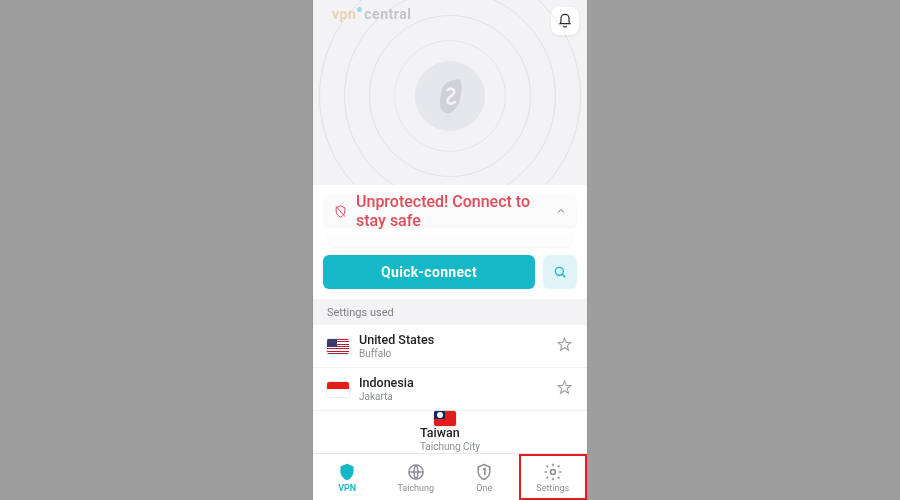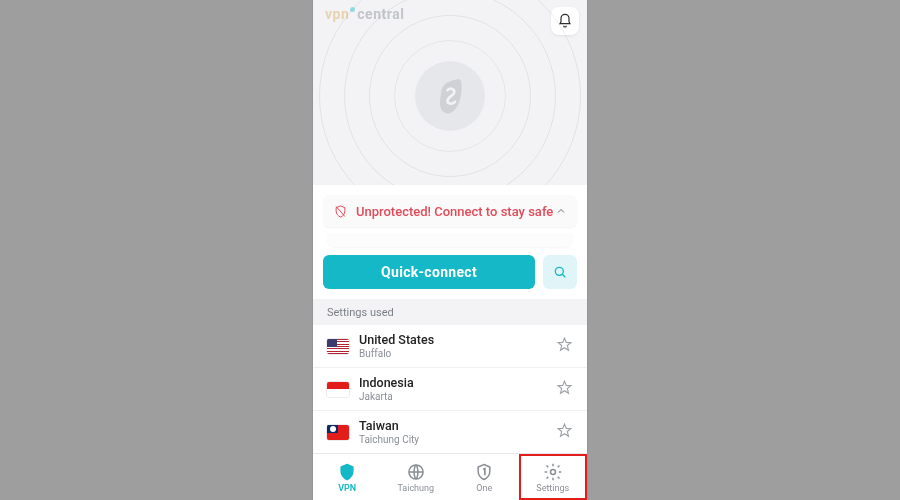--- a/index.html
+++ b/index.html
@@ -1,45 +1,45 @@
 <!DOCTYPE html>
 <html><head>
 <meta charset="utf-8">
 <style>
   html,body{margin:0;padding:0;width:900px;height:500px;background:#9e9e9e;font-family:-apple-system,BlinkMacSystemFont,"Segoe UI",Roboto,Arial,sans-serif;overflow:hidden;}
   .phone{position:absolute;left:313px;top:0;width:274px;height:500px;background:#fff;box-shadow:0 0 0 1px rgba(0,0,0,.05);display:flex;flex-direction:column;}
   .hero{position:relative;height:204px;background:#f3f3f5;overflow:hidden;}
-  .watermark{position:absolute;left:12px;top:6px;font-size:14px;font-weight:700;letter-spacing:.5px;}
+  .watermark{position:absolute;left:19px;top:6px;font-size:14px;font-weight:700;letter-spacing:.5px;}
   .wm1{color:#e0b97a;opacity:.55;}
   .wm2{color:#9aa0a6;opacity:.55;margin-left:1px;}
   .wm-dot{display:inline-block;width:5px;height:5px;border-radius:50%;background:#4fc6d7;opacity:.55;vertical-align:top;margin:1px 1px 0 1px;}
   .bell-btn{position:absolute;right:8px;top:7px;width:28px;height:28px;border-radius:8px;background:#fff;box-shadow:0 1px 3px rgba(0,0,0,.08);display:flex;align-items:center;justify-content:center;}
   .bell-btn svg{width:16px;height:16px;stroke:#2b2b2b;stroke-width:1.8;fill:none;}
   .rings{position:absolute;left:50%;top:96px;transform:translate(-50%,-50%);}
   .ring{position:absolute;border:1px solid rgba(0,0,0,.07);border-radius:50%;left:50%;top:50%;transform:translate(-50%,-50%);}
   .r1{width:110px;height:110px;border-color:rgba(0,0,0,.06);}
   .r2{width:160px;height:160px;}
   .r3{width:210px;height:210px;}
   .r4{width:260px;height:260px;}
   .logo-disc{position:absolute;left:50%;top:96px;transform:translate(-50%,-50%);width:70px;height:70px;border-radius:50%;background:#e6e7ea;display:flex;align-items:center;justify-content:center;}
   .logo-disc svg{width:34px;height:40px;}
   .content{flex:1;display:flex;flex-direction:column;background:#fff;}
   .banner{margin:10px 10px 6px 10px;height:32px;border-radius:6px;background:#fafafa;box-shadow:0 1px 2px rgba(0,0,0,.05);display:flex;align-items:center;padding:0 10px;}
   .banner svg.shield{width:15px;height:15px;stroke:#e14b5a;stroke-width:1.6;fill:none;margin-right:8px;}
-  .banner-text{flex:1;font-size:13px;color:#e14b5a;font-weight:500;}
+  .banner-text{flex:1;font-size:16px;color:#e14b5a;font-weight:500;}
   .banner svg.caret{width:12px;height:12px;stroke:#6b6f76;stroke-width:2;fill:none;}
   .ghost-card{margin:0 14px 8px 14px;height:14px;border-radius:0 0 8px 8px;background:#fcfcfd;box-shadow:0 1px 2px rgba(0,0,0,.04);}
   .qc-row{display:flex;gap:8px;margin:0 10px 10px 10px;}
   .qc-btn{flex:1;height:34px;border-radius:6px;background:#14b8c6;color:#fff;font-size:14px;letter-spacing:.3px;display:flex;align-items:center;justify-content:center;font-weight:700;}
   .search-btn{width:34px;height:34px;border-radius:6px;background:#e0f5f8;display:flex;align-items:center;justify-content:center;}
   .search-btn svg{width:16px;height:16px;stroke:#14b8c6;stroke-width:2;fill:none;}
   .section-header{background:#f3f3f5;height:26px;display:flex;align-items:center;padding:0 14px;font-size:11px;color:#7a7f86;}
   .list{display:flex;flex-direction:column;}
   .row{display:flex;align-items:center;height:42px;padding:0 14px;border-bottom:1px solid #eef0f2;}
-  .row:last-child{border-bottom:none;}
+  .row:last-child{border-bottom:none;flex-direction:column;}
   .flag{width:22px;height:15px;border-radius:2px;margin-right:10px;box-shadow:0 0 0 .5px rgba(0,0,0,.15);flex-shrink:0;overflow:hidden;}
   .flag-id{background:linear-gradient(#e31d1a 0 50%,#fff 50% 100%);}
   .flag-us{background:
     repeating-linear-gradient(#b22234 0 1.15px,#fff 1.15px 2.3px);
     position:relative;}
   .flag-us::before{content:"";position:absolute;left:0;top:0;width:10px;height:8px;background:#3c3b6e;}
   .flag-tw{background:#e31d1a;position:relative;}
   .flag-tw::before{content:"";position:absolute;left:0;top:0;width:11px;height:8px;background:#0b2a6b;}
   .flag-tw::after{content:"";position:absolute;left:3.5px;top:2px;width:4px;height:4px;background:#fff;border-radius:50%;box-shadow:0 0 0 1px #fff;}
   .row-text{flex:1;display:flex;flex-direction:column;line-height:1.1;}

